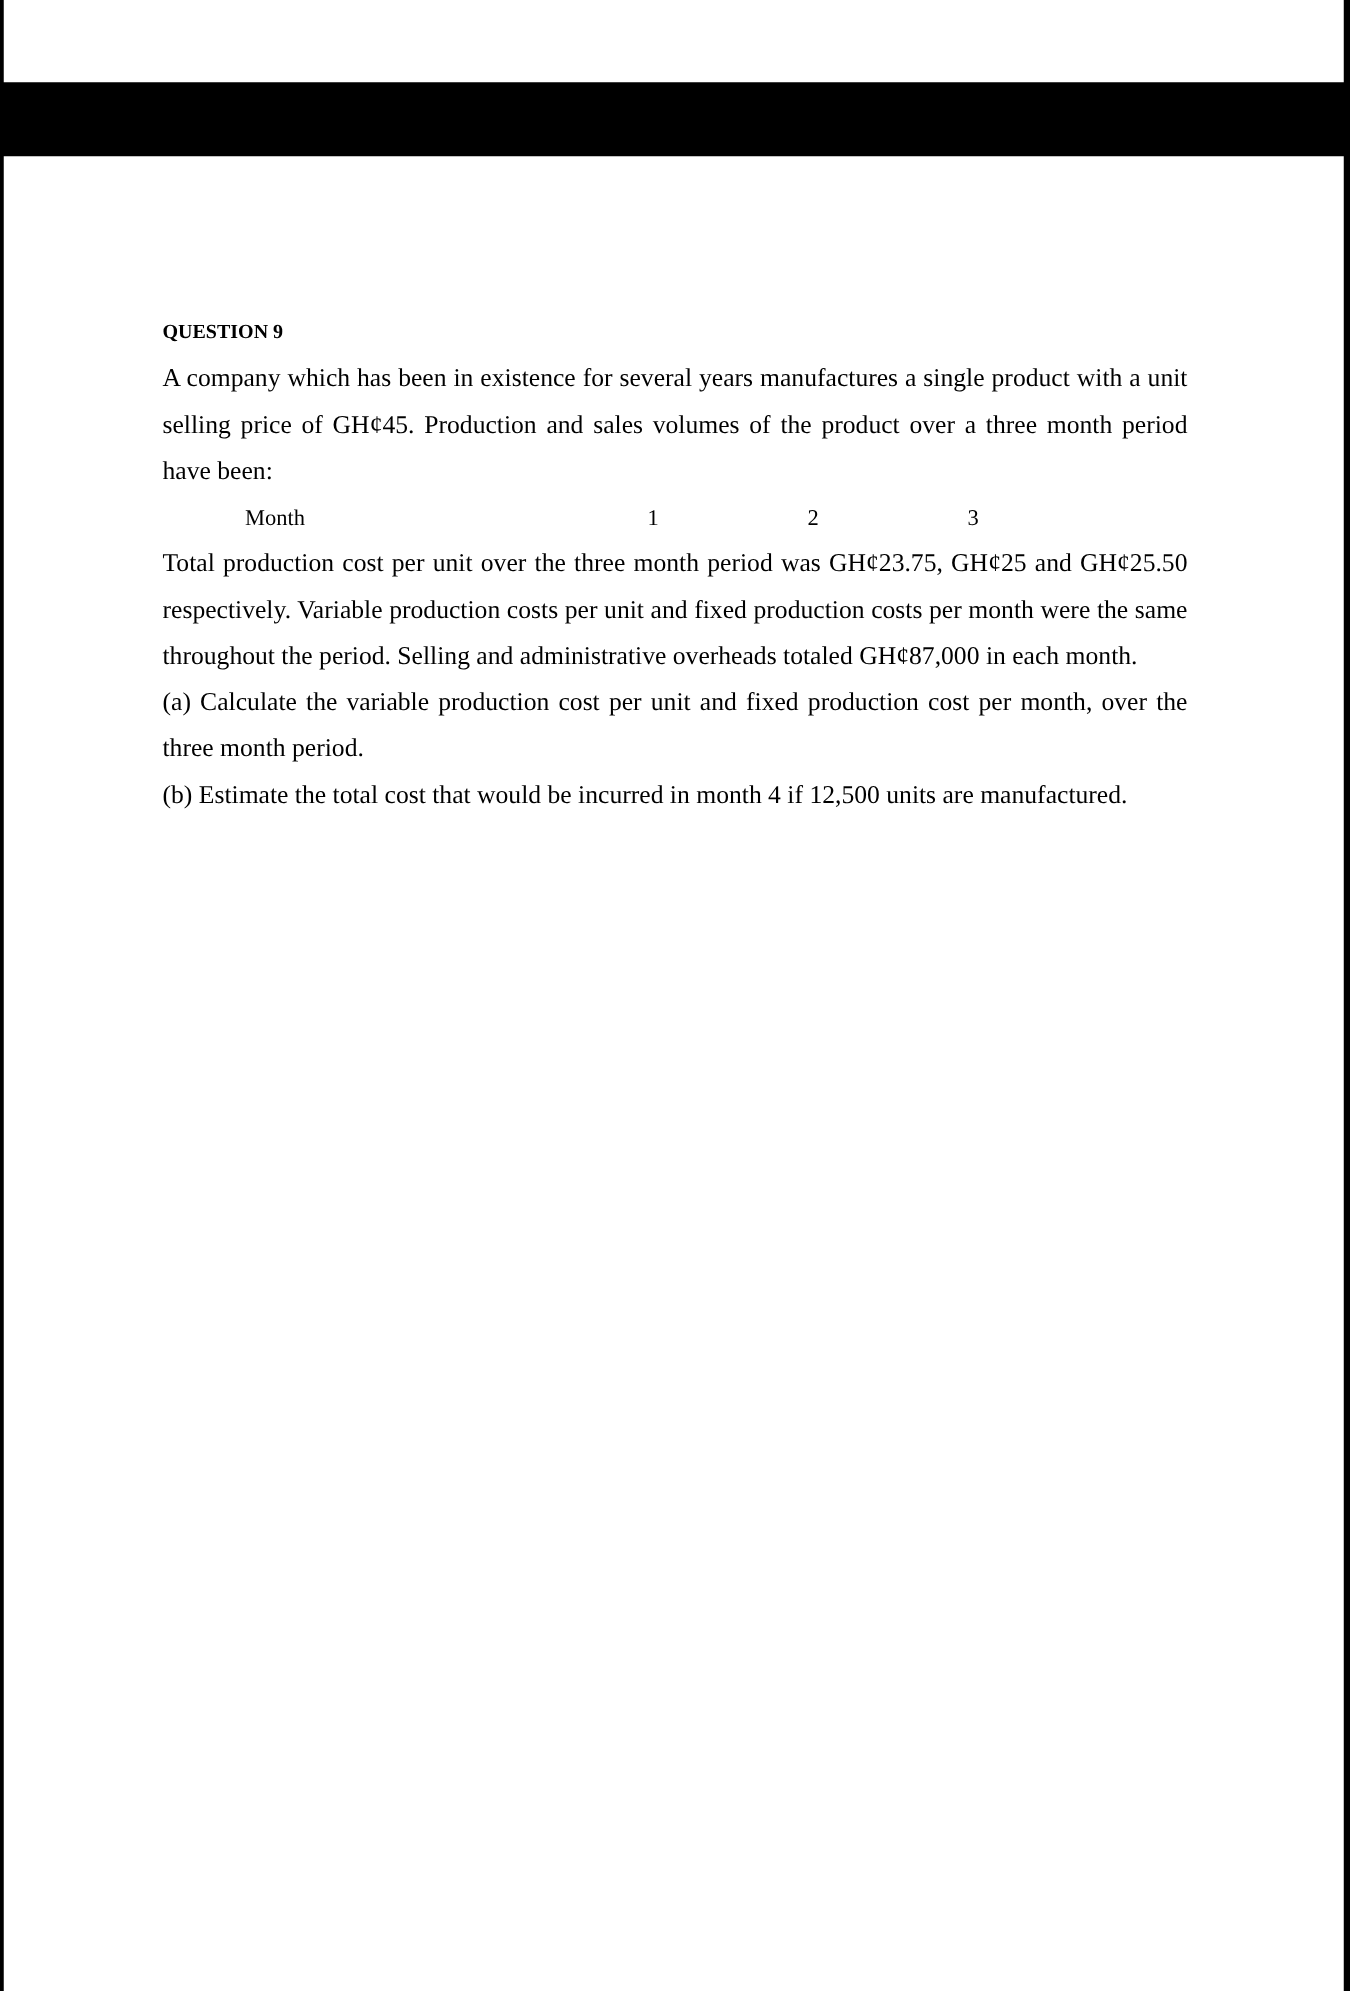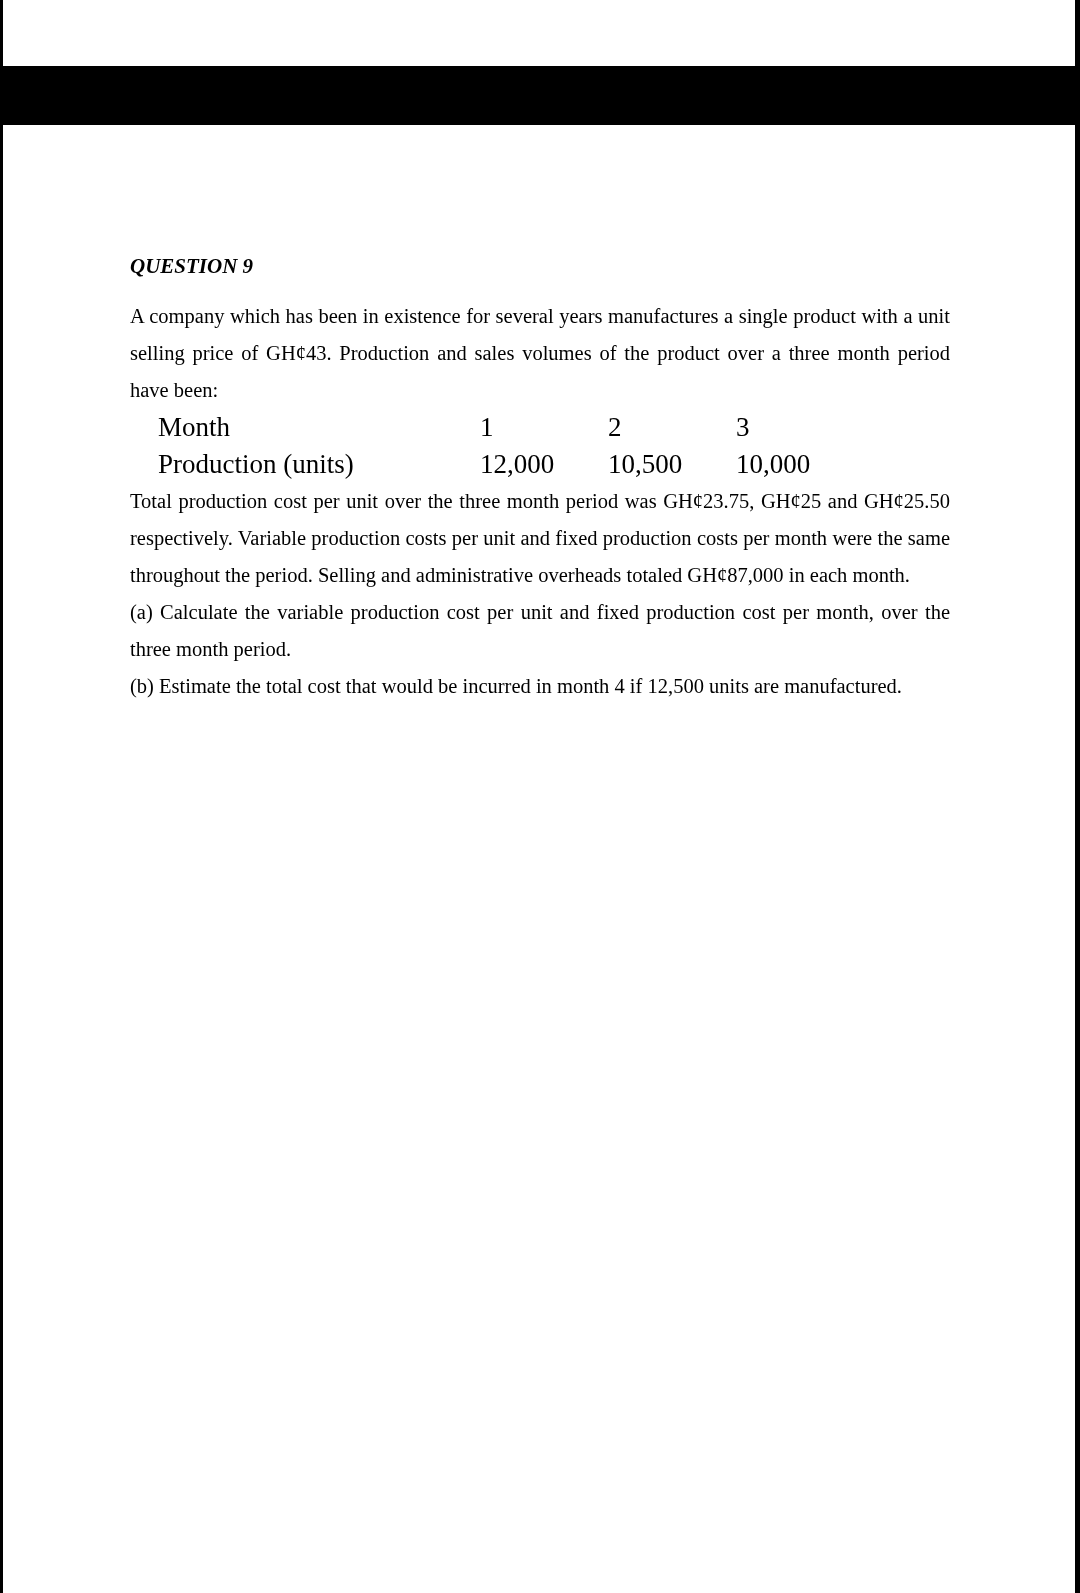--- a/index.html
+++ b/index.html
@@ -32,35 +32,34 @@
     }
     .content {
       position: absolute;
       left: 130px; top: 131px;
       width: 820px;
       font-size: 20.5px;
       line-height: 37px;
     }
     .title {
       font-weight: bold;
-      font-size: 21px;
-      margin: 0 0 16px 0;
+      font-size: 16px;
+      margin: 0 0 3px 0;
       line-height: 32px;
       padding-top: 0;
-      font-style: italic;
     }
     .para {
       text-align: justify;
       text-align-last: left;
       margin: 0;
     }
     table.data {
       border-collapse: collapse;
-      margin-left: 28px;
-      font-size: 27px;
+      margin-left: 66px;
+      font-size: 18px;
     }
     table.data td {
       padding: 0;
       height: 37px;
       vertical-align: middle;
     }
     td.lbl { width: 322px; }
     td.c1 { width: 128px; }
     td.c2 { width: 128px; }
     td.c3 { width: 100px; }
@@ -69,35 +68,29 @@
 <body>
 
 <div class="page-top"></div>
 <div class="black-band"></div>
 
 <div class="page">
 </div>
 
 <div class="content" style="top:250px;">
   <div class="title">QUESTION 9</div>
-  <p class="para">A company which has been in existence for several years manufactures a single product with a unit selling price of GH¢43. Production and sales volumes of the product over a three month period have been:</p>
+  <p class="para">A company which has been in existence for several years manufactures a single product with a unit selling price of GH¢45. Production and sales volumes of the product over a three month period have been:</p>
 
   <table class="data">
     <tbody>
         <tr>
       <td class="lbl">Month</td>
       <td class="c1">1</td>
       <td class="c2">2</td>
       <td class="c3">3</td>
-    </tr>
-    <tr>
-      <td class="lbl">Production (units)</td>
-      <td class="c1">12,000</td>
-      <td class="c2">10,500</td>
-      <td class="c3">10,000</td>
     </tr>
   </tbody>
     </table>
 
   <p class="para">Total production cost per unit over the three month period was GH¢23.75, GH¢25 and GH¢25.50 respectively. Variable production costs per unit and fixed production costs per month were the same throughout the period. Selling and administrative overheads totaled GH¢87,000 in each month.</p>
 
   <p class="para">(a) Calculate the variable production cost per unit and fixed production cost per month, over the three month period.</p>
   <p class="para">(b) Estimate the total cost that would be incurred in month 4 if 12,500 units are manufactured.</p>
 </div>
 

